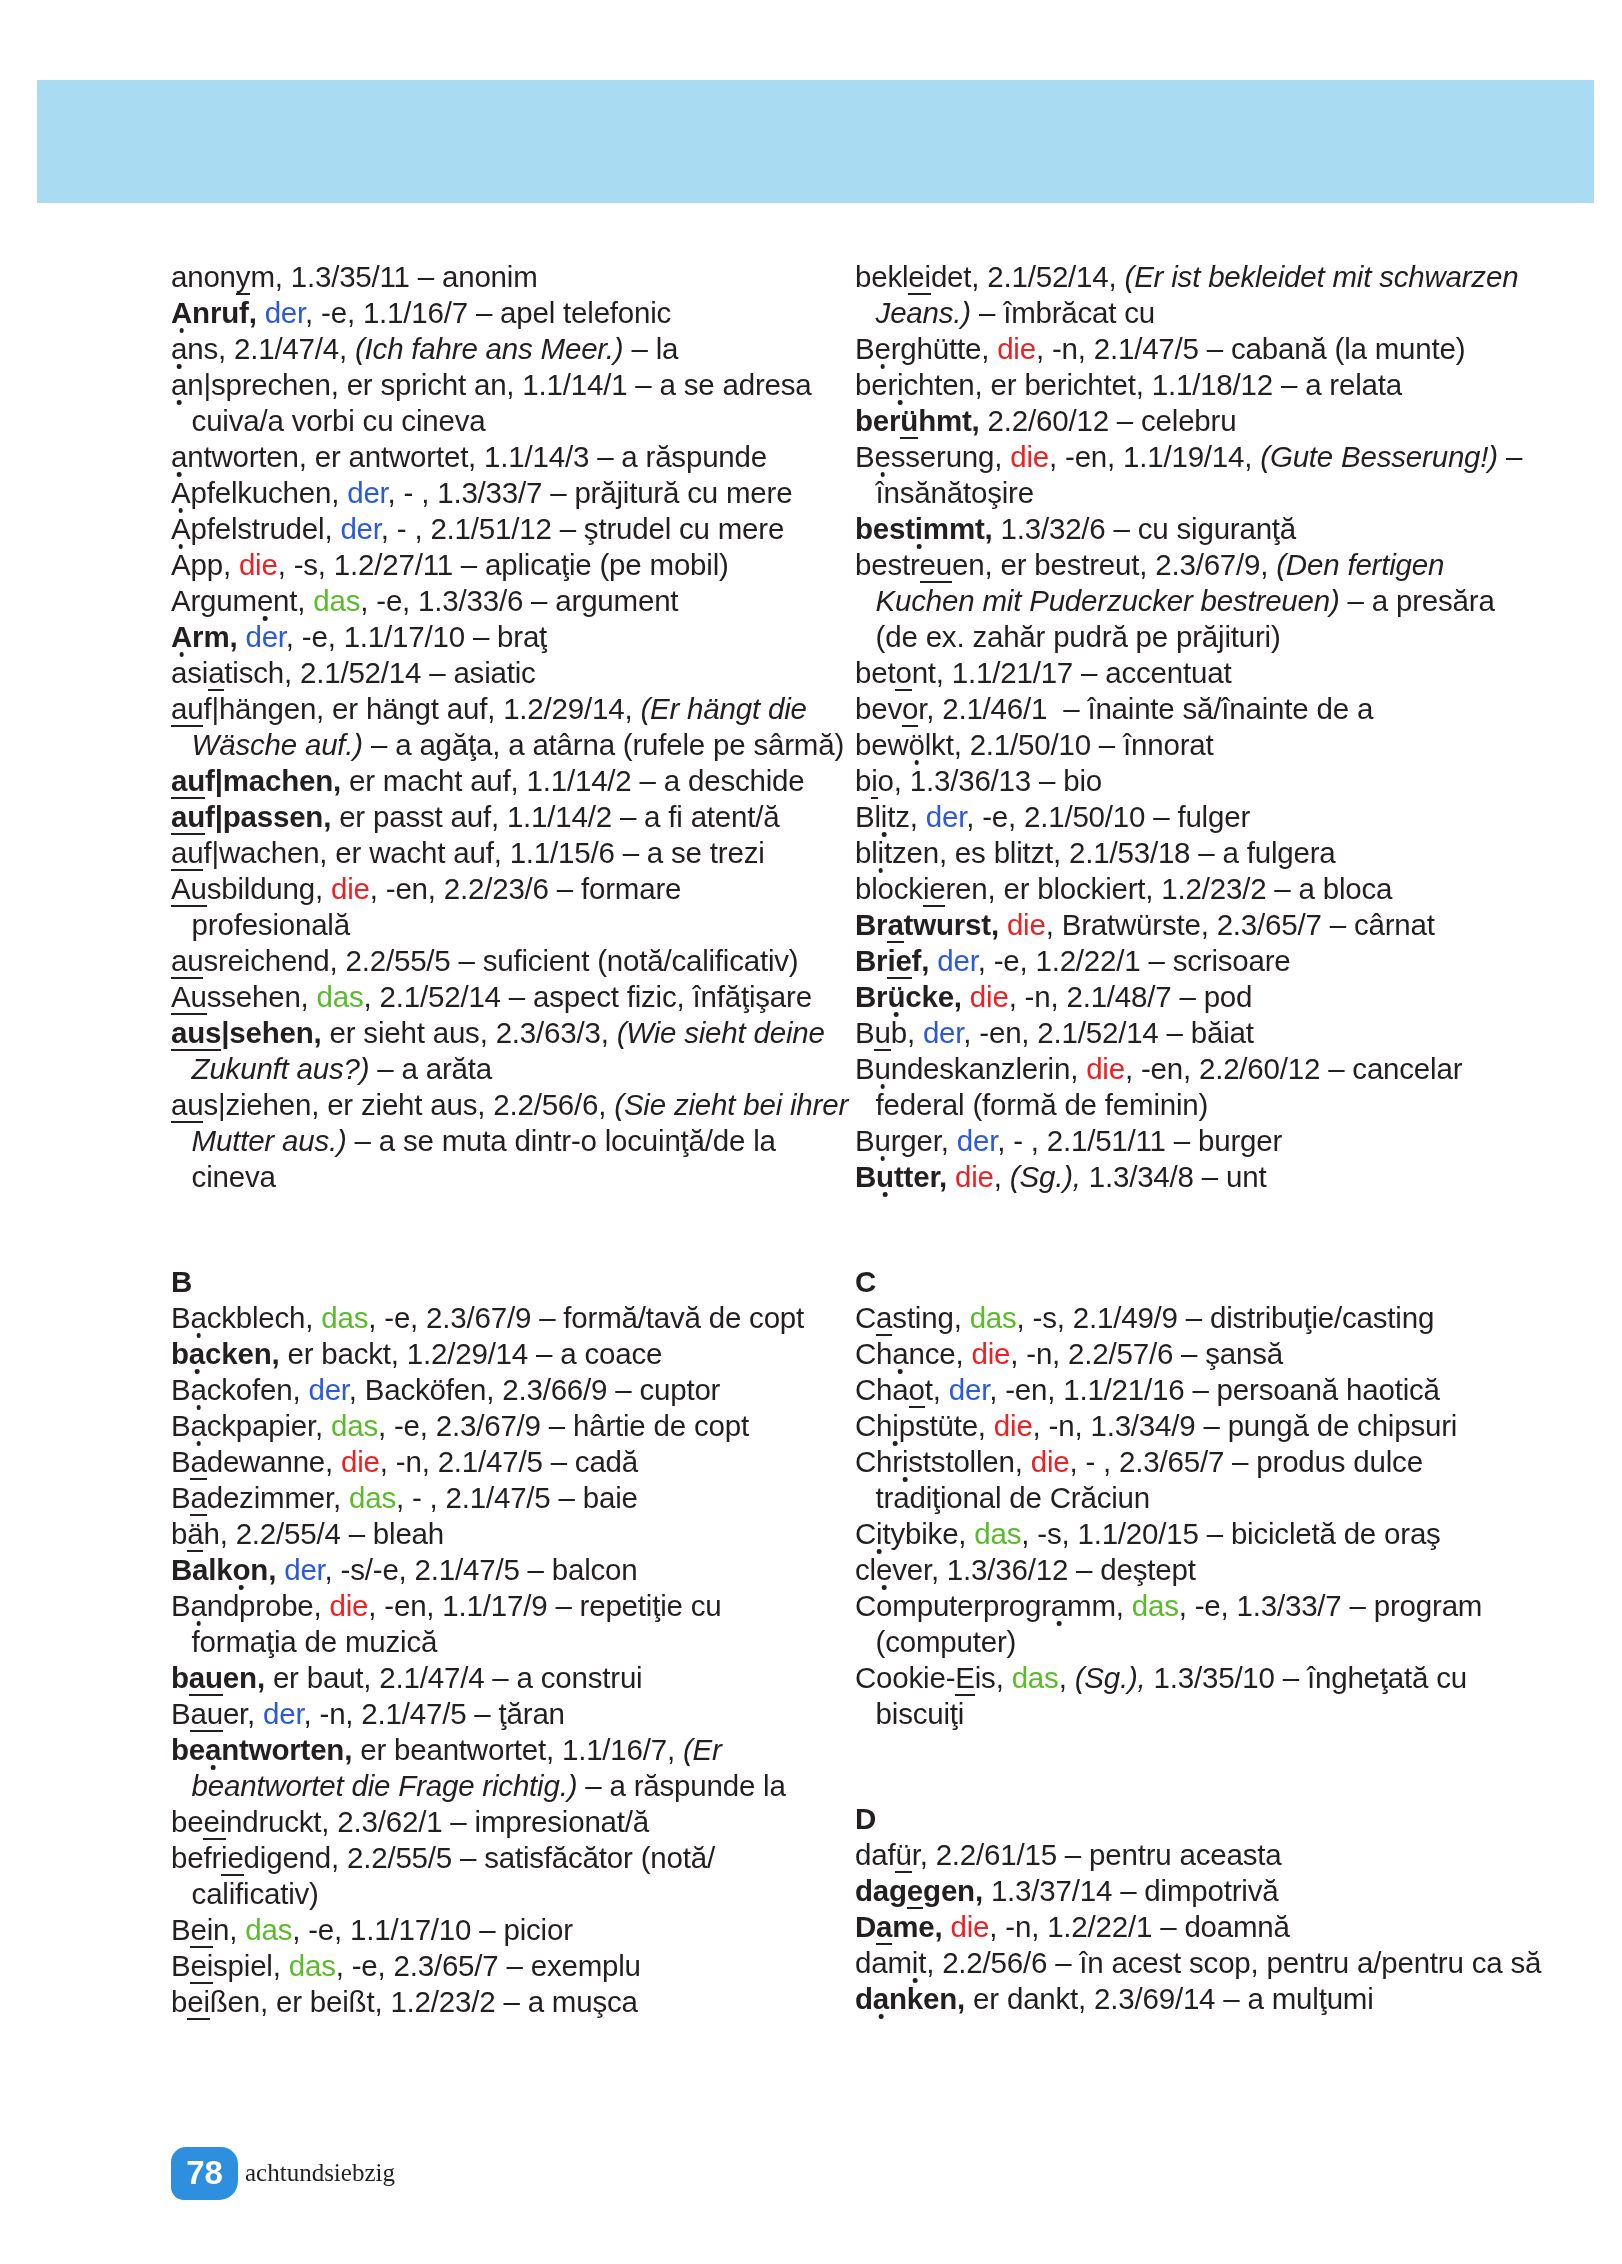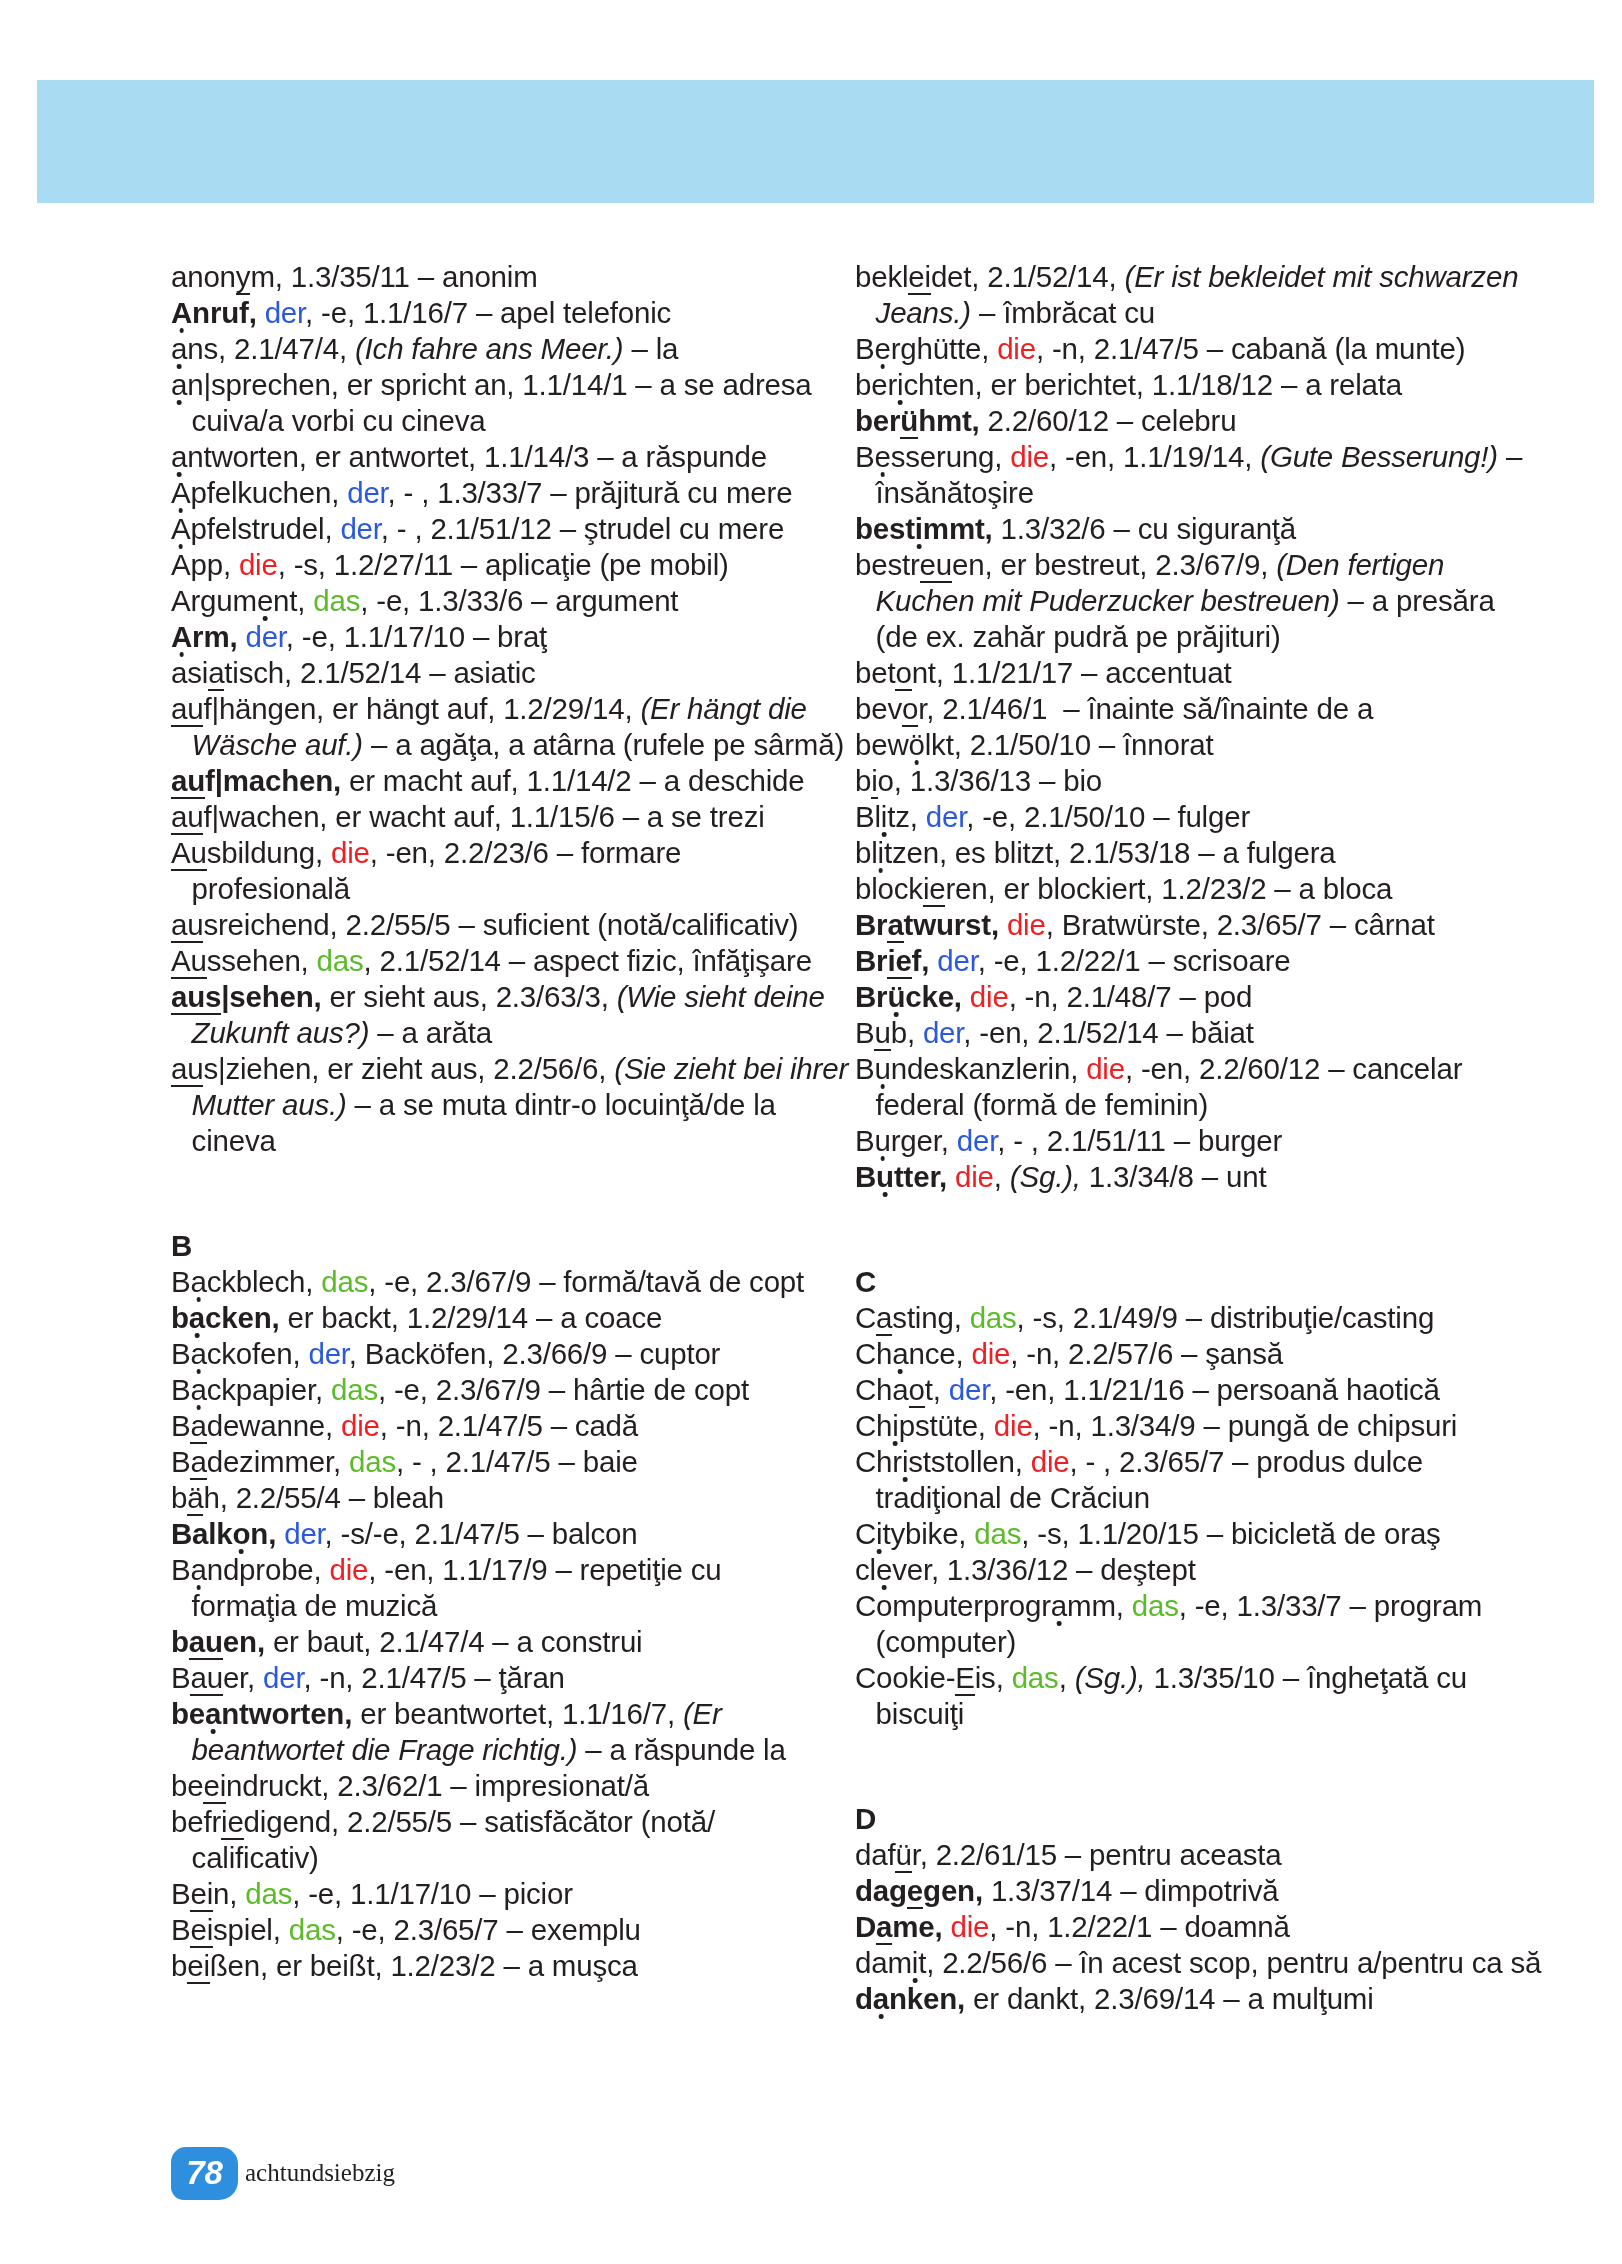--- a/index.html
+++ b/index.html
@@ -35,21 +35,21 @@
     bottom:-3.7px;width:4.7px;height:4.7px;border-radius:50%;background:currentColor;
   }
   .der{color:var(--c-der);}
   .die{color:var(--c-die);}
   .das{color:var(--c-das);}
   
   .footer{position:absolute;left:171px;top:2146px;height:54px;display:flex;align-items:center;}
   .badge{
     width:67px;height:53px;border-radius:15px 17px 19px 13px;
     display:flex;align-items:center;justify-content:center;
-    color:#ffffff;font-weight:700;font-size:33px;font-style:italic;
+    color:#ffffff;font-weight:700;font-size:33px;
   }
   .pageword{margin-left:7px;font-size:25px;color:#231f20;font-family:Liberation Serif, serif;}
 </style>
 </head>
 <body>
 
 <div class="page" style="--c-der: #2b59dd; --c-die: #ed2024; --c-das: #5bbb2a; color: rgb(35, 31, 32);">
   <div class="band" style="background: rgb(169, 220, 242);"></div>
   <div class="col" id="col-left">
       <div class="entry">
@@ -85,20 +85,23 @@
       </div>
       <div class="entry">
         <div class="line"><span>asi</span><span class="u">a</span><span>tisch, 2.1/52/14 – asiatic</span></div>
       </div>
       <div class="entry">
         <div class="line"><span class="u">au</span><span>f|hängen, er hängt auf, 1.2/29/14, </span><span class="i">(Er hängt die</span></div>
         <div class="line cont"><span class="i">Wäsche auf.)</span><span> – a agăţa, a atârna (rufele pe sârmă)</span></div>
       </div>
       <div class="entry">
         <div class="line"><span class="b u">au</span><span class="b">f|machen,</span><span> er macht auf, 1.1/14/2 – a deschide</span></div>
+      </div>
+      <div class="entry">
+        <div class="line"><span class="b u">au</span><span class="b">f|passen,</span><span> er passt auf, 1.1/14/2 – a fi atent/ă</span></div>
       </div>
       <div class="entry">
         <div class="line"><span class="u">au</span><span>f|wachen, er wacht auf, 1.1/15/6 – a se trezi</span></div>
       </div>
       <div class="entry">
         <div class="line"><span class="u">Au</span><span>sbildung, </span><span class="die">die</span><span>, -en, 2.2/23/6 – formare</span></div>
         <div class="line cont"><span>profesională</span></div>
       </div>
       <div class="entry">
         <div class="line"><span class="u">au</span><span>sreichend, 2.2/55/5 – suficient (notă/calificativ)</span></div>

